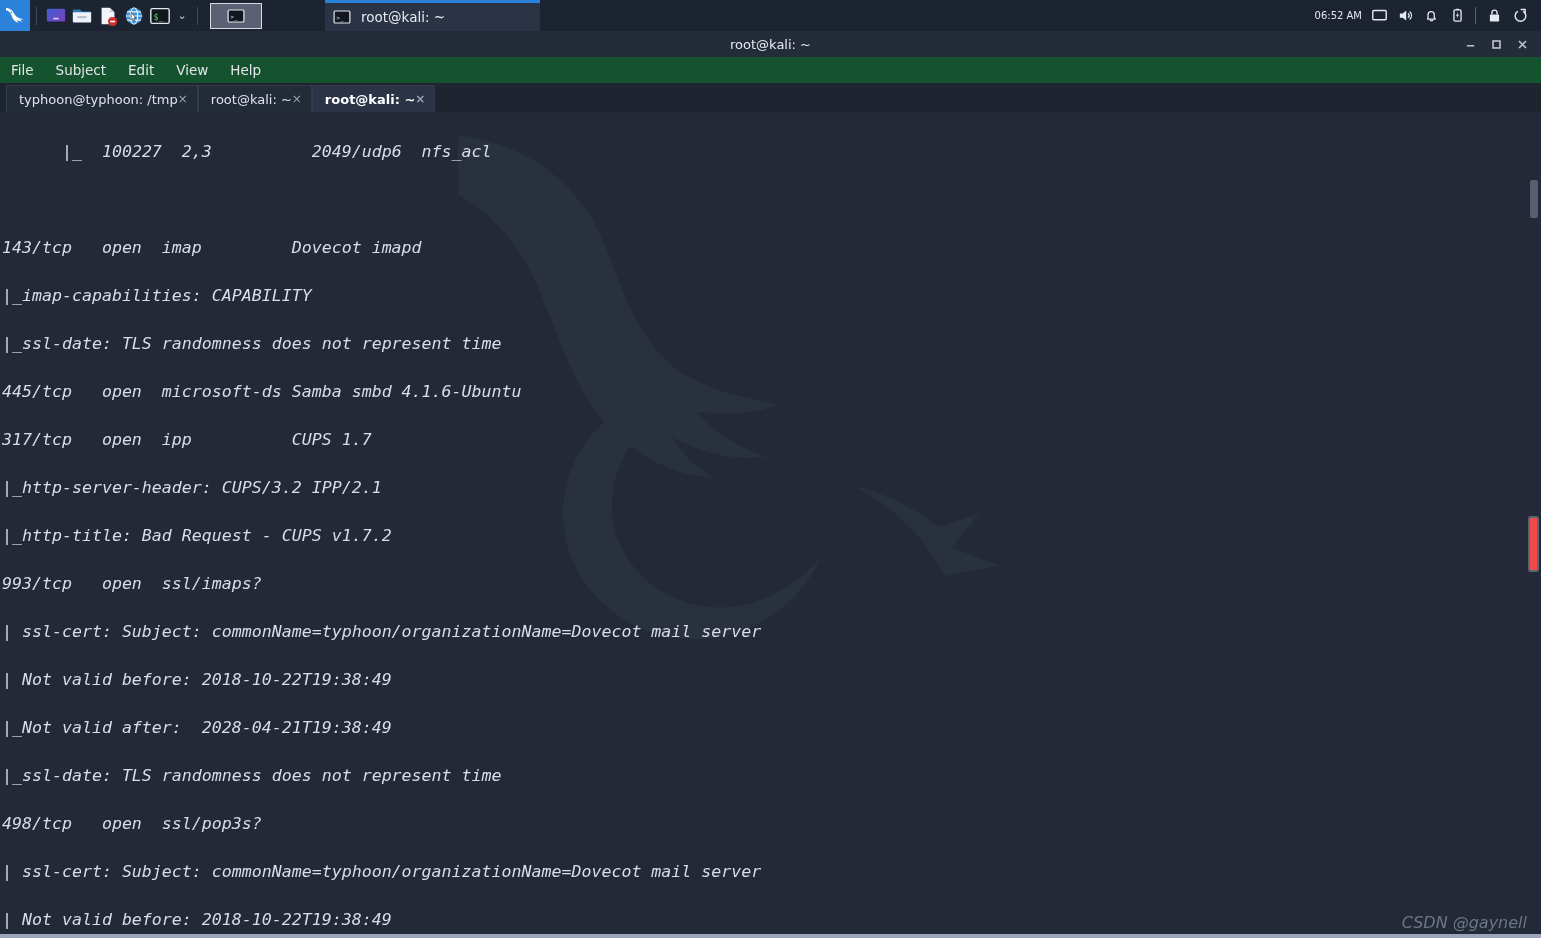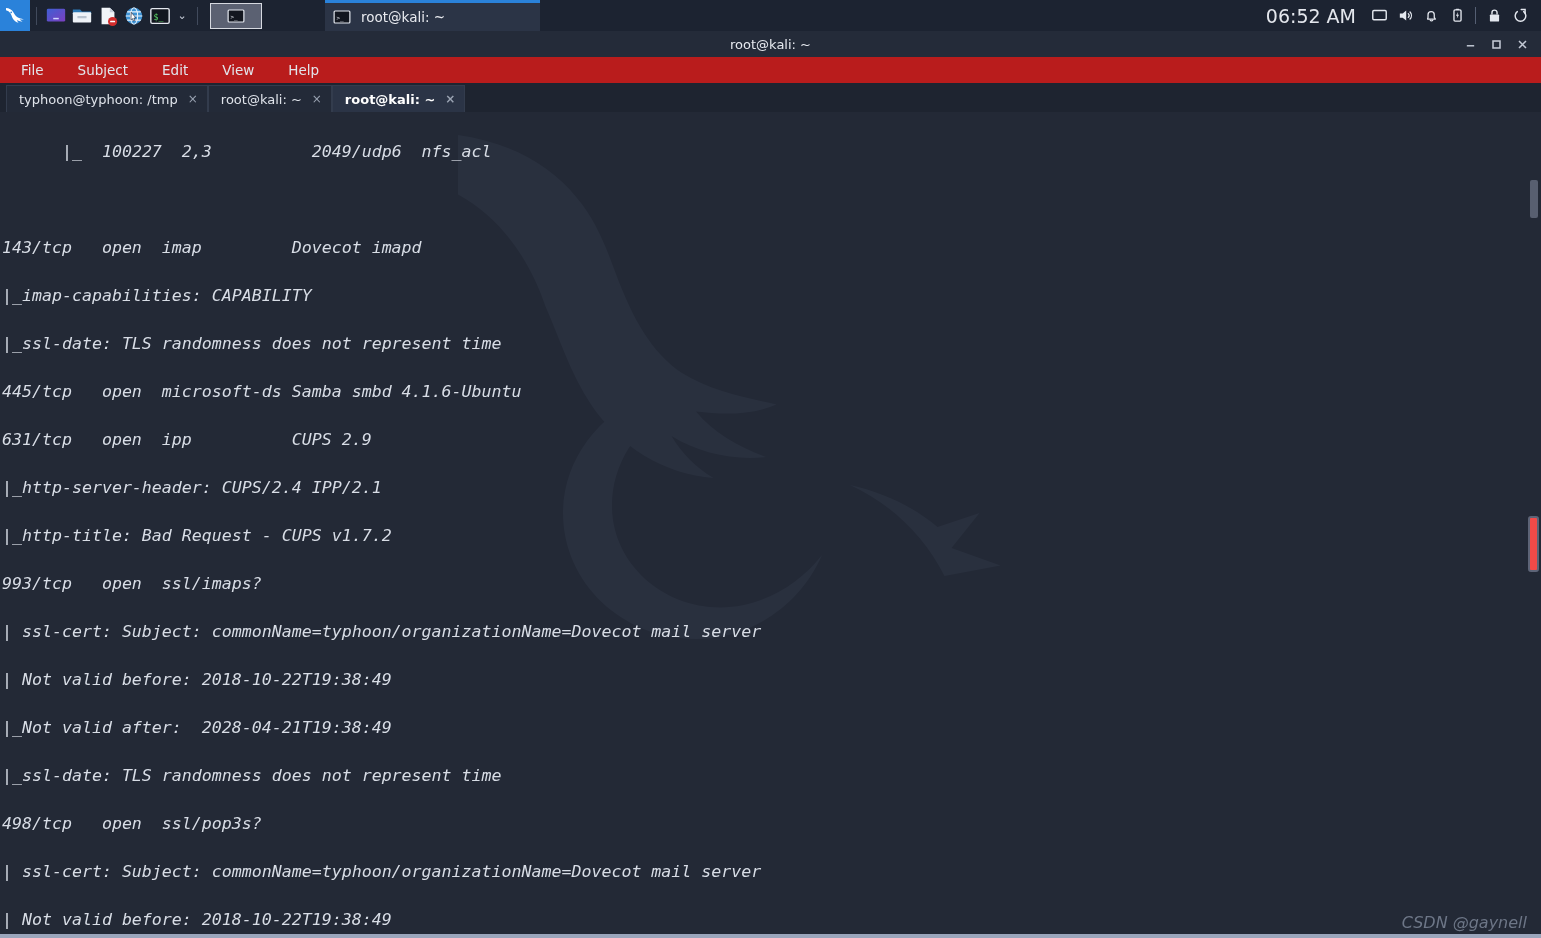--- a/index.html
+++ b/index.html
@@ -48,21 +48,21 @@
     border-top:3px solid #2a82da;
     display:flex; align-items:center; padding-left:8px; gap:10px;
   }
   .taskitem svg { width:18px; height:16px; flex:none; }
   .taskitem .tlabel { color:#e8eaef; font-size:13.5px; }
   #tray {
     position:absolute; right:8px; top:0; height:31px;
     display:flex; align-items:center; gap:0px;
   }
   #tray .clock {
-    color:#e4e7ed; font-size:19px; margin-right:10px;
+    color:#e4e7ed; font-size:10px; margin-right:4px;
     font-family:"DejaVu Sans", sans-serif;
   }
   .trayicon {
     width:26px; height:31px;
     display:flex; align-items:center; justify-content:center;
   }
   .trayicon svg { width:17px; height:17px; }
   .tray-sep { width:1px; height:17px; background:#555f73; margin:0 5px; }
 
   
@@ -84,36 +84,36 @@
   }
   .wc {
     width:22px; height:22px;
     display:flex; align-items:center; justify-content:center;
     color:#c3c9d5; font-size:13px; line-height:1;
   }
   .wc svg { width:11px; height:11px; }
 
   #menubar {
     width:100%; height:26px;
-    background:#b91c1c;
-    display:flex; align-items:center; padding-left:10px; gap:12px;
+    background:#14532d;
+    display:flex; align-items:center; gap:0px;
   }
   .menuitem {
     color:#e2e5eb; font-size:13.5px;
     padding:3px 11px;
   }
 
   #tabbar {
     width:100%; height:29px;
     background:#1e2430;
     display:flex; align-items:flex-end; padding-left:6px;
   }
   .tab {
     height:27px; display:flex; align-items:center;
-    padding:0 9px 0 12px; gap:10px;
+    padding:0 9px 0 12px; 
     background:#232a38; border:1px solid #333c4d; border-bottom:none;
     color:#dfe3ea; font-size:13px;
   }
   .tab.active { background:#2b3446; color:#ffffff; font-weight:bold; }
   .tab .tclose { color:#9aa3b2; font-size:12px; }
 
   
   #term {
     position:relative;
     width:100%; height:826px;
@@ -343,22 +343,22 @@
       </svg>
     </div>
 
     <div id="termtext">
       <span>|_  100227  2,3          2049/udp6  nfs_acl</span>
 <br>
 <br><span>143/tcp   open  imap         Dovecot imapd</span>
 <br><span>|_imap-capabilities: CAPABILITY</span>
 <br><span>|_ssl-date: TLS randomness does not represent time</span>
 <br><span>445/tcp   open  microsoft-ds Samba smbd 4.1.6-Ubuntu</span>
-<br><span>631/tcp   open  ipp          CUPS 2.9</span>
-<br><span>|_http-server-header: CUPS/2.4 IPP/2.1</span>
+<br><span>317/tcp   open  ipp          CUPS 1.7</span>
+<br><span>|_http-server-header: CUPS/3.2 IPP/2.1</span>
 <br><span>|_http-title: Bad Request - CUPS v1.7.2</span>
 <br><span>993/tcp   open  ssl/imaps?</span>
 <br><span>| ssl-cert: Subject: commonName=typhoon/organizationName=Dovecot mail server</span>
 <br><span>| Not valid before: 2018-10-22T19:38:49</span>
 <br><span>|_Not valid after:  2028-04-21T19:38:49</span>
 <br><span>|_ssl-date: TLS randomness does not represent time</span>
 <br><span>498/tcp   open  ssl/pop3s?</span>
 <br><span>| ssl-cert: Subject: commonName=typhoon/organizationName=Dovecot mail server</span>
 <br><span>| Not valid before: 2018-10-22T19:38:49</span>
 <br>

